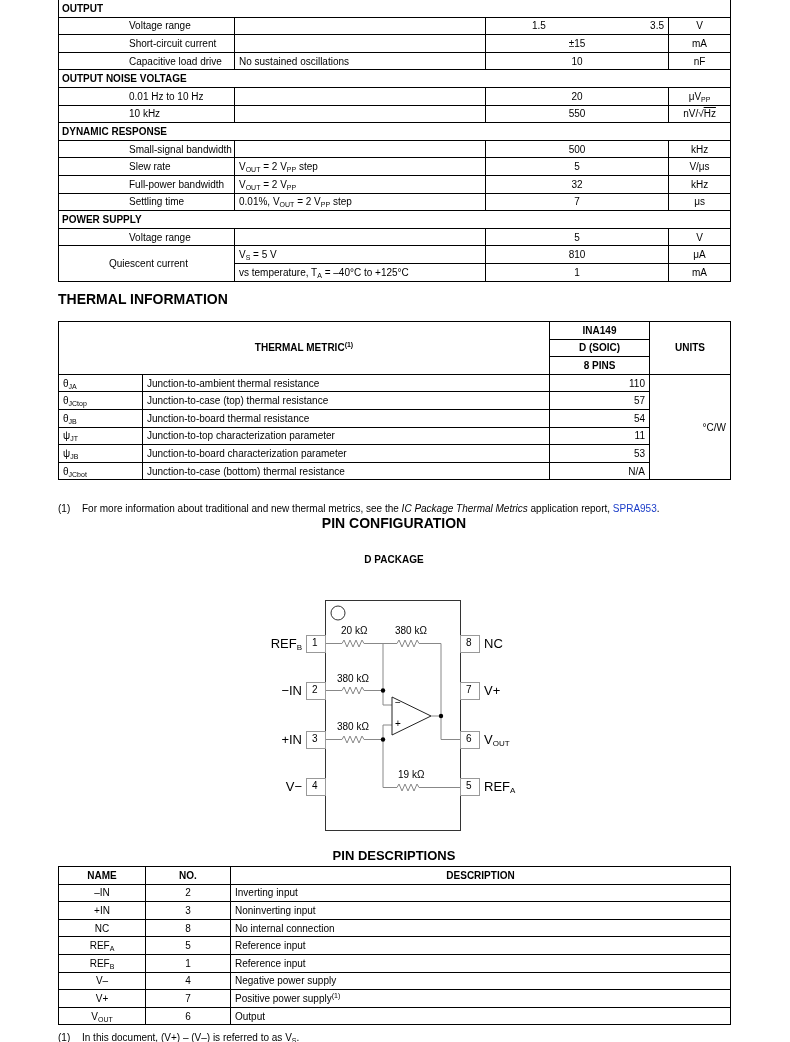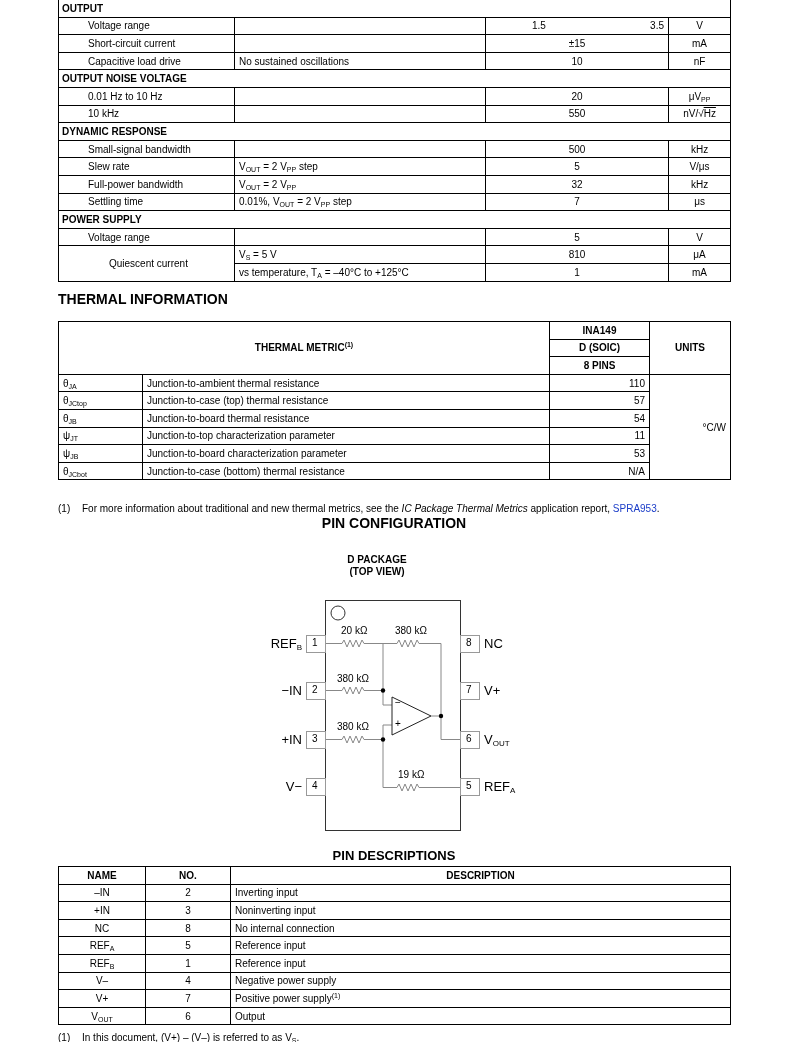--- a/index.html
+++ b/index.html
@@ -7,21 +7,21 @@
          font-family: "Liberation Sans", sans-serif; color: #000; font-size: 10px; }
   table { border-collapse: collapse; position: absolute; table-layout: fixed; }
   td, th { border: 1px solid #000; padding: 0 4px; height: 16.6px; line-height: 15px; font-size: 10px; white-space: nowrap; overflow: hidden; }
   sub { font-size: 7px; vertical-align: -2px; line-height: 0; }
   sup { font-size: 7px; vertical-align: 4px; line-height: 0; }
 
   
   #spec { left: 58px; top: 0; width: 672px; }
   #spec tr:first-child td { border-top: none; }
   #spec td.section { font-weight: bold; padding-left: 3px; }
-  #spec td.param { padding-left: 29px; margin-top: 9px; }
+  #spec td.param { padding-left: 70px; margin-top: 9px; }
   #spec td.quies { padding-left: 50px; vertical-align: middle; }
   #spec td.val { text-align: center; }
   #spec td.unit { text-align: center; }
   .minmax { display: flex; justify-content: space-between; padding: 0 0 0 42px; }
 
   
   .section-title { position: absolute; font-weight: bold; font-size: 14px; }
   #thermal { left: 58px; top: 321px; width: 672px; }
   #thermal th { font-weight: bold; text-align: center; }
   #thermal td.sym { width: 76px; }
@@ -199,23 +199,22 @@
     </tr>
   </tbody>
 </table>
 
 <div class="footnote" style="top:503px;">
   <span class="num">(1)</span><span>For more information about traditional and new thermal metrics, see the </span><i>IC Package Thermal Metrics</i><span> application report, </span><span class="link">SPRA953</span><span>.</span>
 </div>
 
 <div class="section-title" style="left:0; width:788px; text-align:center; top:515px;">PIN CONFIGURATION</div>
 
-<div class="pkg-title" style="left:233px; top:554px;">
+<div class="pkg-title" style="left:250px; top:554px;">
   <div>D PACKAGE</div>
-  <div>(TOP VIEW)</div>
 </div>
 
 <svg style="position:absolute; left:0; top:0;" width="790" height="1042" viewBox="0 0 790 1042">
   <g stroke="#555" fill="none" stroke-width="1">
 
     <rect x="325.5" y="600.5" width="135" height="230" stroke="#333"></rect>
 
     <circle cx="338" cy="613" r="7" stroke="#333"></circle>
 
     <rect x="306.5" y="635.5" width="19" height="17" stroke="#999"></rect>

